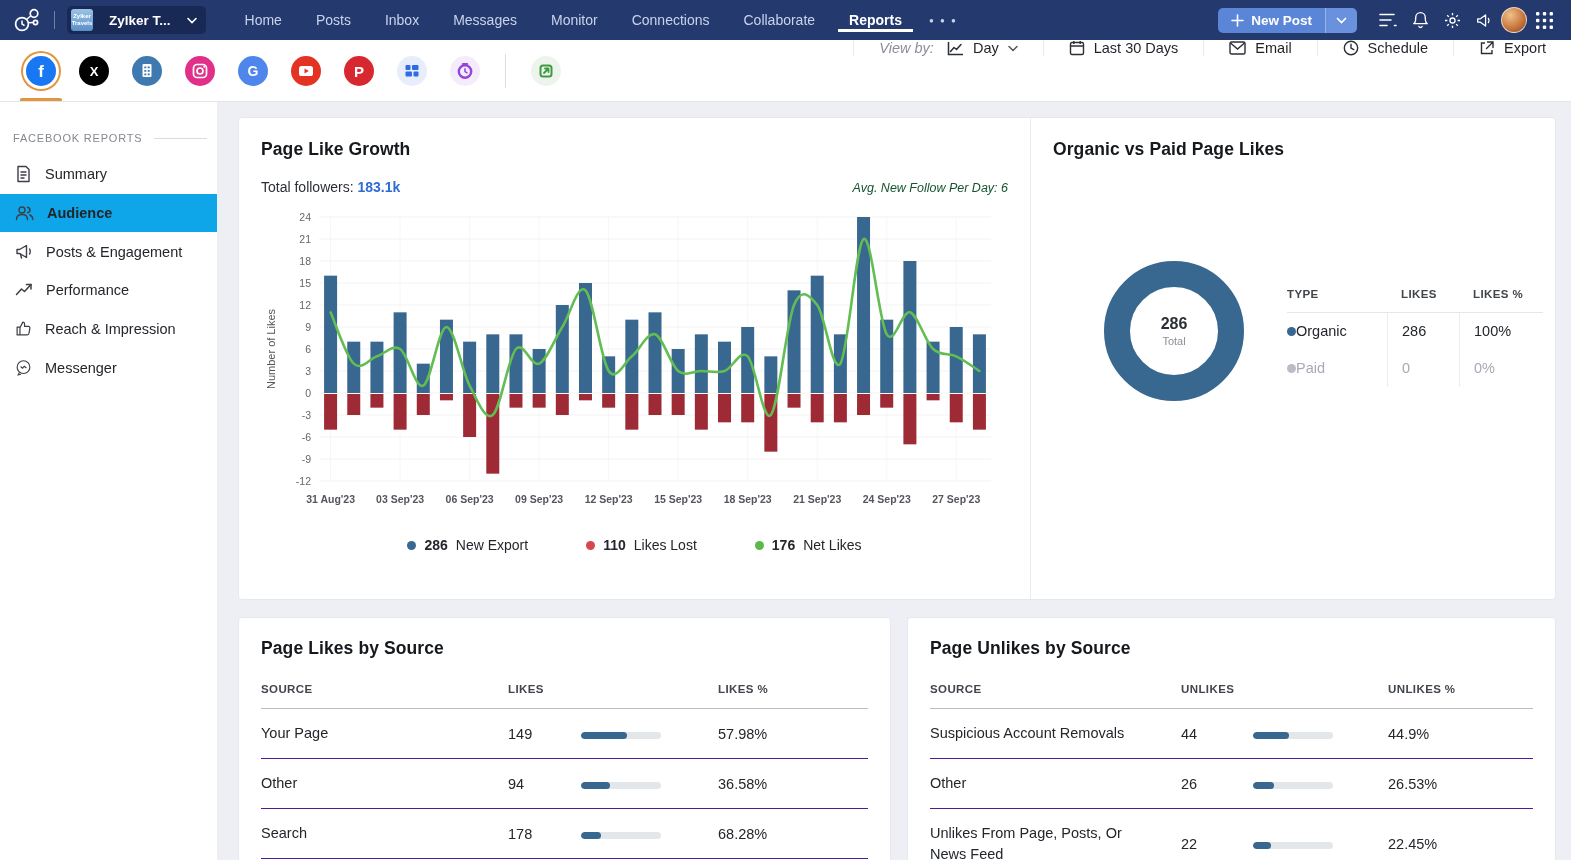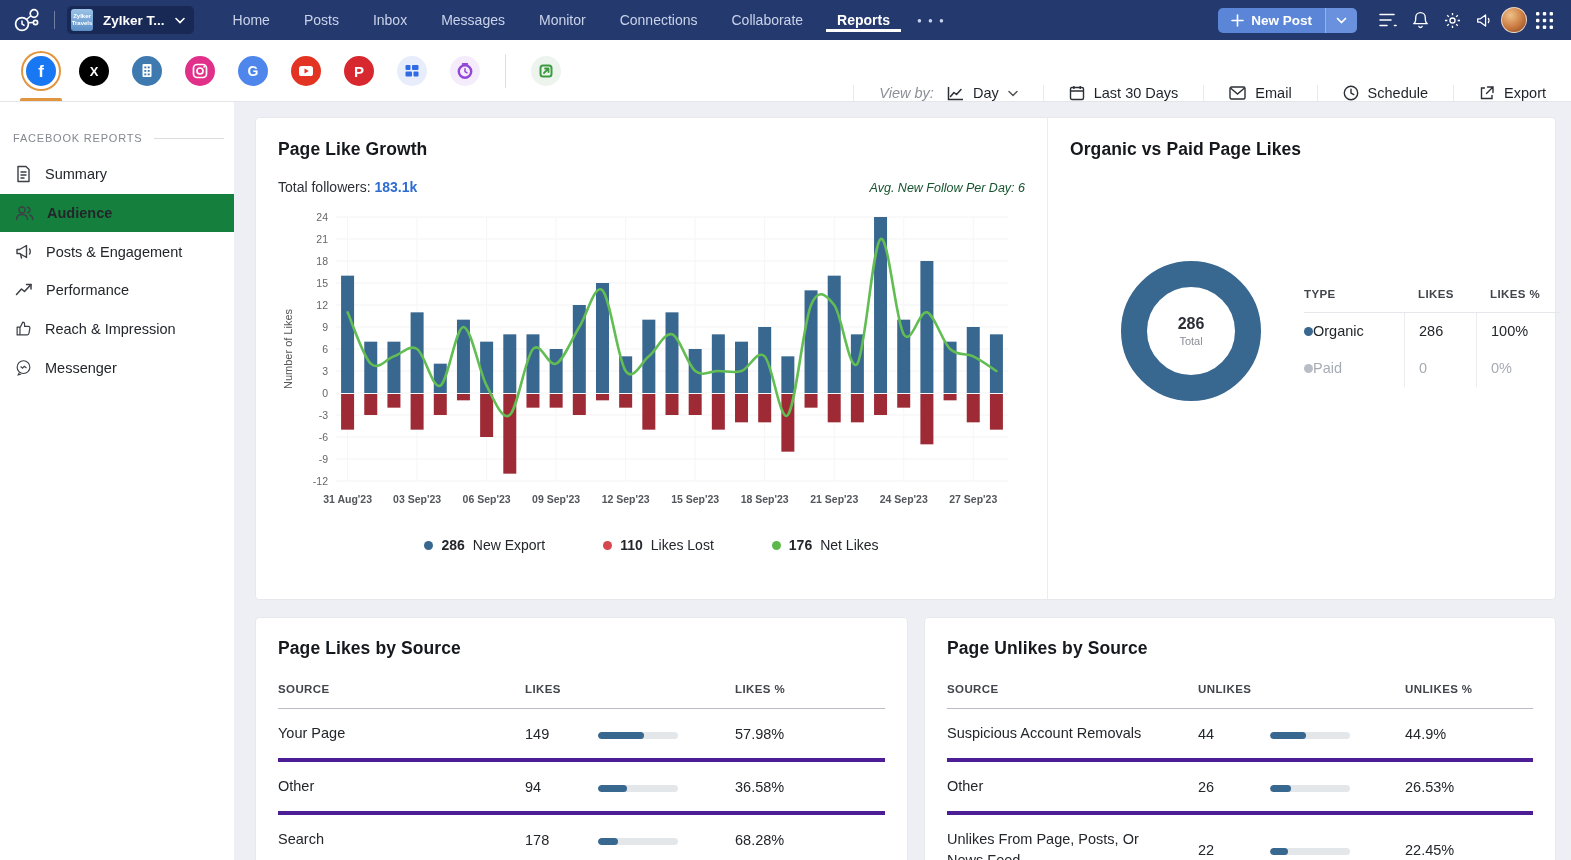--- a/index.html
+++ b/index.html
@@ -3,21 +3,21 @@
 <meta charset="utf-8">
 <style>
   * { box-sizing: border-box; margin: 0; padding: 0; }
   html,body { width:1571px; height:860px; overflow:hidden; }
   body { font-family:"Liberation Sans", sans-serif; background:#edeff4; color:#23262b; }
 
   
   .topnav { height:40px; background:#24396e; display:flex; align-items:center; padding:0 12px; color:#fff; }
   .nav-left { display:flex; align-items:center; gap:12px; }
   .nav-sep { width:1px; height:18px; background:rgba(255,255,255,.35); }
-  .brand-chip { display:flex; align-items:center; gap:10px; background:rgba(10,22,56,.45); border-radius:5px; padding:3px 9px 3px 4px; cursor:pointer; }
+  .brand-chip { display:flex; align-items:center; gap:16px; background:rgba(10,22,56,.45); border-radius:5px; padding:3px 9px 3px 4px; cursor:pointer; }
   .brand-logo { width:22px; height:22px; border-radius:3px; background:linear-gradient(180deg,#9cc3e8,#5b8fc7); display:flex; align-items:center; justify-content:center; font-size:6px; font-weight:bold; color:#fff; text-align:center; line-height:1.1; overflow:hidden; }
   .brand-label { font-size:13.5px; font-weight:700; }
   .nav-items { display:flex; align-items:stretch; height:24px; margin-left:22px; }
   .nav-item { display:flex; align-items:center; padding:0 17px; font-size:14px; color:#c9d3ea; cursor:pointer; position:relative; }
   .nav-item.active { color:#fff; font-weight:700; }
   .nav-item.active::after { content:""; position:absolute; left:6px; right:6px; bottom:0; height:3px; background:#fff; }
   .nav-more { display:flex; align-items:center; padding:0 10px; font-size:8px; letter-spacing:2px; color:#c9d3ea; cursor:pointer; }
   .nav-right { margin-left:auto; display:flex; align-items:center; gap:2px; }
   .newpost { display:flex; align-items:stretch; border-radius:5px; overflow:hidden; cursor:pointer; margin-right:14px; }
   .np-main { background:#5b86d8; display:flex; align-items:center; gap:7px; padding:5px 13px; font-size:13.5px; font-weight:600; }
@@ -26,32 +26,32 @@
   .avatar { width:26px; height:26px; border-radius:50%; background:radial-gradient(circle at 35% 30%, #f0c18a, #c9793f 55%, #7e4423); border:1px solid rgba(255,255,255,.7); cursor:pointer; }
 
   
   .toolbar { height:62px; background:#fff; border-bottom:1px solid #e3e5e9; display:flex; align-items:stretch; }
   .channels { display:flex; align-items:center; gap:23px; padding-left:26px; }
   .channel { position:relative; height:100%; display:flex; align-items:center; cursor:pointer; }
   .ch-circle { width:30px; height:30px; border-radius:50%; display:flex; align-items:center; justify-content:center; }
   .channel.active .ch-circle { box-shadow:0 0 0 3px #fff, 0 0 0 5px #e2953f; }
   .channel.active::after { content:""; position:absolute; bottom:0; left:50%; transform:translateX(-50%); width:42px; height:3px; background:#e2953f; border-radius:2px 2px 0 0; }
   .ch-divider { width:1px; height:34px; background:#dcdee2; margin:0 2px; align-self:center; }
-  .toolbar-right { margin-left:auto; display:flex; align-items:flex-end; }
+  .toolbar-right { margin-left:auto; display:flex; align-items:flex-start; }
   .tr-group { display:flex; align-items:center; gap:9px; padding:0 25px; border-left:1px solid #e8eaed; font-size:14.5px; color:#1f2329; cursor:pointer; white-space:nowrap; }
   .viewby-label { color:#8b8f97; font-style:italic; margin-right:4px; }
   .tr-icon { display:flex; align-items:center; }
 
   
   .main-wrap { display:flex; height:758px; }
-  .sidebar { width:234px; background:#fff; flex:none; }
+  .sidebar { width:217px; background:#fff; flex:none; }
   .sb-header { display:flex; align-items:center; margin:30px 0 10px; padding-left:13px; color:#84888f; font-size:11px; letter-spacing:.8px; }
   .sb-header::after { content:""; flex:1; height:1px; background:#d9dbdf; margin:0 10px 0 12px; }
   .sb-item { display:flex; align-items:center; gap:13px; padding:11px 15px; font-size:14.5px; color:#23262b; cursor:pointer; }
-  .sb-item.active { background:#15803d; font-weight:700; }
+  .sb-item.active { background:#0ea5e9; font-weight:700; }
   .sb-item svg { flex:none; }
 
   .content { flex:1; padding:15px 15px 0 21px; overflow:hidden; }
   .card { background:#fff; border:1px solid #e7e8ec; border-radius:4px; }
   .top-card { display:flex; height:483px; }
   .plg { width:792px; flex:none; padding:21px 22px; border-right:1px solid #ececec; }
   .ovp { flex:1; padding:21px 22px; }
   .card-title { font-size:17.5px; font-weight:700; color:#15181d; letter-spacing:.1px; }
   .plg-meta { display:flex; justify-content:space-between; align-items:baseline; margin-top:19px; }
   .followers { font-size:14px; color:#2b2f36; }
@@ -76,21 +76,21 @@
   .tt-dot { width:9px; height:9px; border-radius:50%; }
   .tt-row.muted { color:#a6acb5; }
 
   .bottom-row { display:flex; gap:16px; margin-top:17px; }
   .src-card { padding:20px 22px; height:280px; overflow:hidden; }
   .src-card.left { width:653px; flex:none; }
   .src-card.right { flex:1; }
   .src-head { display:grid; align-items:center; font-size:11.5px; font-weight:700; color:#41454c; letter-spacing:.4px; padding:24px 0 13px; border-bottom:1px solid #b9bdc3; }
   .grid-l { grid-template-columns:247px 73px 137px 1fr; }
   .grid-r { grid-template-columns:251px 72px 135px 1fr; }
-  .src-row { display:grid; align-items:center; font-size:14.5px; color:#23262b; padding:14px 0; border-bottom:4px solid #4c1d95; min-height:47px; }
+  .src-row { display:grid; align-items:center; font-size:14.5px; color:#23262b; padding:14px 0; border-bottom:1px solid #4c1d95; min-height:47px; }
   .src-row .src-label { line-height:1.45; padding-right:30px; }
   .bar-track { width:80px; height:7px; background:#e4e7ea; border-radius:4px; overflow:hidden; }
   .bar-fill { height:100%; background:#38678f; border-radius:4px; }
 
   svg text { font-family:"Liberation Sans", sans-serif; }
 </style>
 </head>
 <body>
 
 <header class="topnav">

